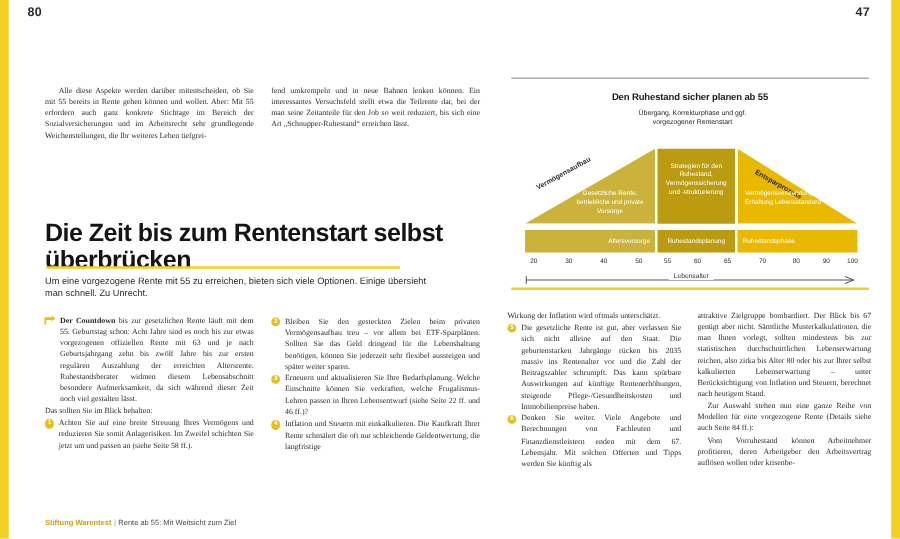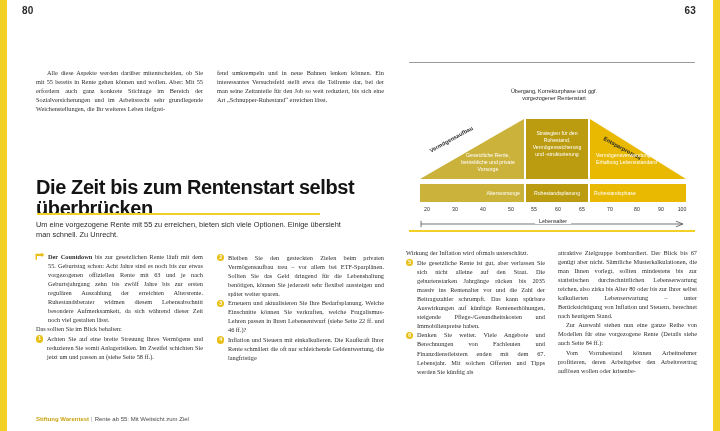--- a/index.html
+++ b/index.html
@@ -348,21 +348,21 @@
 </style>
 </head>
 <body>
 
 <div class="spread">
 
   <div class="bleed left"></div>
   <div class="bleed right"></div>
 
   <div class="folio left">80</div>
-  <div class="folio right">63</div>
+  <div class="folio right">47</div>
 
   <div class="page-left">
 
     <div class="intro-cols">
       <div class="intro-col first">Alle diese Aspekte werden darüber mitentscheiden, ob Sie mit 55 bereits in Rente gehen können und wollen. Aber: Mit 55 erfordern auch ganz konkrete Stichtage im Bereich der Sozialversicherungen und im Arbeitsrecht sehr grundlegende Weichenstellungen, die Ihr weiteres Leben tiefgrei-</div>
       <div class="intro-col">fend umkrempeln und in neue Bahnen lenken können. Ein interessantes Versuchsfeld stellt etwa die Teilrente dar, bei der man seine Zeitanteile für den Job so weit reduziert, bis sich eine Art „Schnupper-Ruhestand“ erreichen lässt.</div>
     </div>
 
     <h1 class="headline">Die Zeit bis zum Rentenstart selbst überbrücken</h1>
     <div class="rule"></div>
@@ -403,20 +403,21 @@
       </div>
 
     </div>
   </div>
 
   <div class="page-right">
 
     <div class="infographic">
       <div class="ig-rule"></div>
 
+      <div class="ig-title">Den Ruhestand sicher planen ab 55</div>
 
       <div class="ig-toplabel">Übergang, Korrekturphase und ggf. vorgezogener Rentenstart</div>
 
       <div class="ig-canvas">
         <div class="tri-left"></div>
         <div class="mid-block"></div>
         <div class="tri-right"></div>
 
         <div class="diag-label diag-left">Vermögensaufbau</div>
         <div class="diag-label diag-right">Entsparprozess</div>

